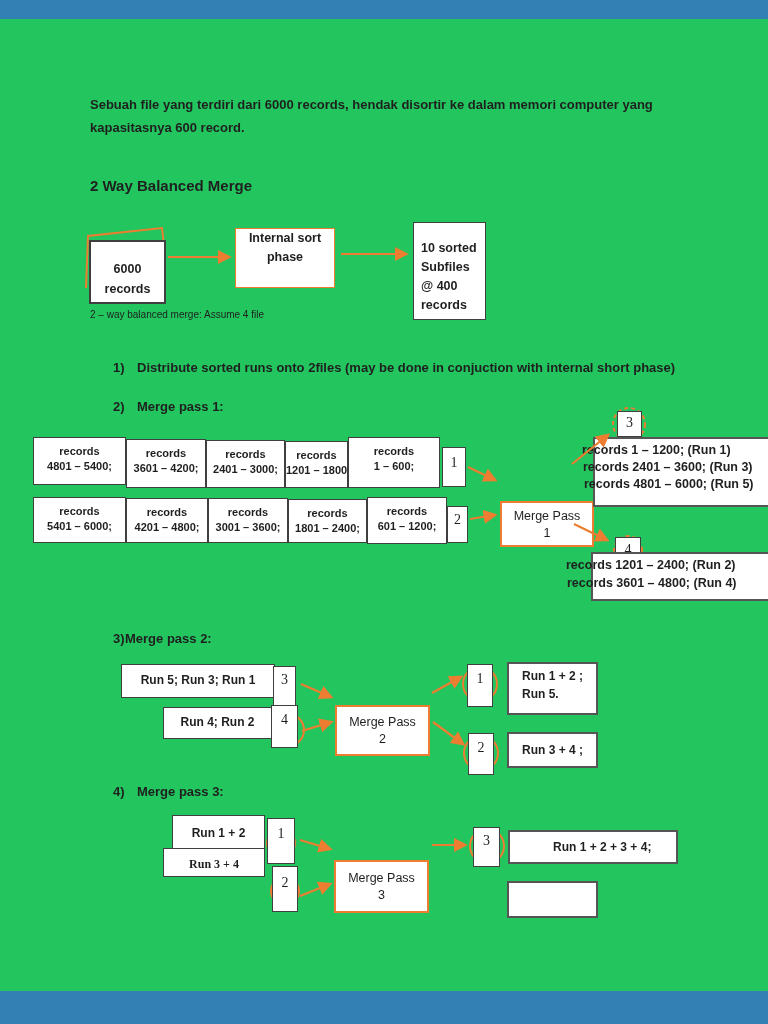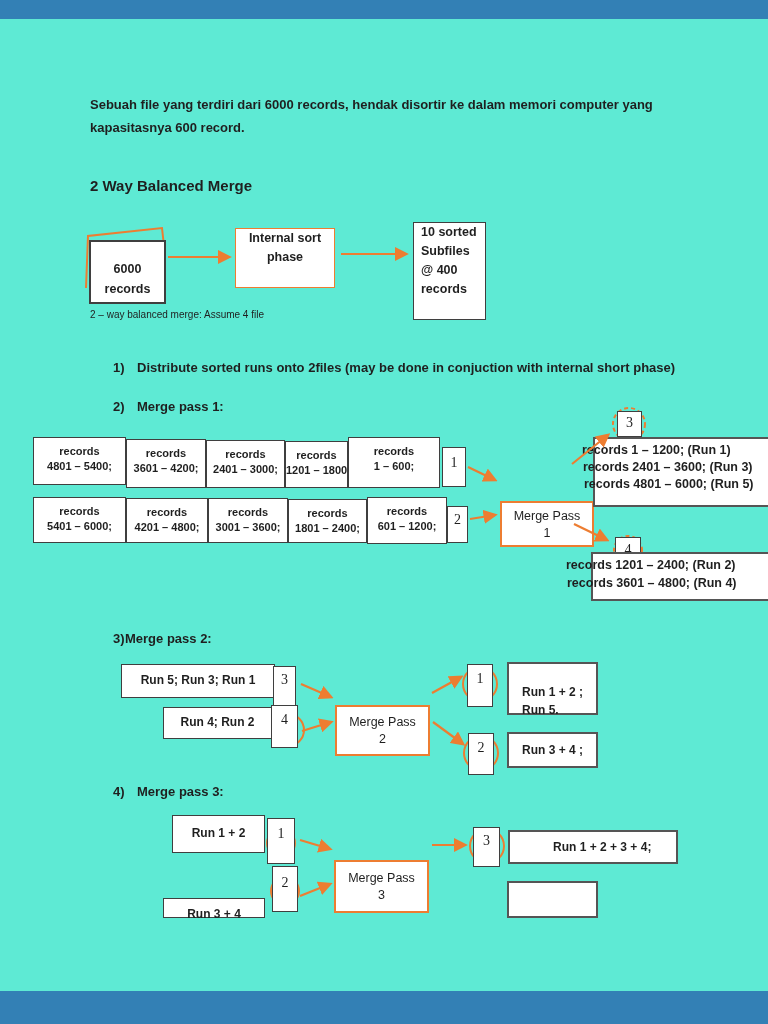--- a/index.html
+++ b/index.html
@@ -1,16 +1,16 @@
 <!DOCTYPE html>
 <html><head>
 <meta charset="utf-8">
 <style>
   html,body{margin:0;padding:0;background:#fff;}
-  #screen{position:relative;width:768px;height:1024px;overflow:hidden;background:#5eead4;
+  #screen{position:relative;width:768px;height:1024px;overflow:hidden;background:#22c55e;
           font-family:"Liberation Sans",sans-serif;color:#1f1f1f;}
   .bar{position:absolute;left:0;width:768px;background:#3380b5;}
   svg.layer{position:absolute;left:0;top:0;pointer-events:none;}
   .box{position:absolute;background:#ffffff;border:1.6px solid #3f3f3f;box-sizing:border-box;}
   .obox{border:2px solid #ED7D31;}
   .rbox{text-align:center;font-size:11px;font-weight:700;line-height:15px;padding-top:6px;white-space:nowrap;overflow:visible;}
   .tab{font-family:"Liberation Serif",serif;font-size:14px;text-align:center;padding-top:7px;}
   .mergebox{text-align:center;font-size:12.5px;font-weight:400;line-height:17px;padding-top:5px;margin-top:24px;}
   .t{position:absolute;white-space:nowrap;}
   .body-txt{font-size:13px;font-weight:600;line-height:23px;}
@@ -40,21 +40,21 @@
   <div class="t" style="left:90px;top:177px;font-size:15px;font-weight:700;">2 Way Balanced Merge</div>
 
   <div class="box lblbox" style="left:89px;top:240px;width:77px;height:64px;padding-top:17px;line-height:20px;font-size:12.5px;border-width:2px;">
     <div>6000</div>
     <div>records</div>
   </div>
   <div class="box obox lblbox" style="left:235px;top:228px;width:100px;height:60px;line-height:19px;font-size:12.5px;font-weight:600;border-width:1.5px;">
     <div>Internal sort</div>
     <div>phase</div>
   </div>
-  <div class="box" style="left:413px;top:222px;width:73px;height:98px;font-size:12.5px;font-weight:600;line-height:19px;padding:0 0 0 7px;">
+  <div class="box" style="left:413px;top:222px;width:73px;height:98px;font-size:12.5px;font-weight:600;line-height:19px;padding:16px 0 0 7px;">
     <div>10 sorted</div>
     <div>Subfiles</div>
     <div>@ 400</div>
     <div>records</div>
   </div>
   <div class="t" style="left:90px;top:309px;font-size:10px;font-weight:400;">2 – way balanced merge: Assume 4 file</div>
 
   <div class="t body-txt" style="left:113px;top:356px;">1)</div>
   <div class="t body-txt" style="left:137px;top:356px;">Distribute sorted runs onto 2files (may be done in conjuction with internal short phase)</div>
   <div class="t body-txt" style="left:113px;top:395px;">2)</div>
@@ -127,33 +127,33 @@
   <div class="box lblbox" style="left:121px;top:664px;width:154px;height:34px;line-height:30px;">Run 5; Run 3; Run 1</div>
   <div class="box tab" style="left:273px;top:666px;width:23px;height:42px;padding-top:5px;">3</div>
   <div class="box lblbox" style="left:163px;top:707px;width:109px;height:32px;line-height:28px;">Run 4; Run 2</div>
   <div class="box tab" style="left:271px;top:705px;width:27px;height:43px;padding-top:6px;">4</div>
   <div class="box obox mergebox" style="left:335px;top:681px;width:95px;height:51px;padding-top:7px;">
     <div>Merge Pass</div>
     <div>2</div>
   </div>
   <div class="box tab" style="left:467px;top:664px;width:26px;height:43px;padding-top:6px;">1</div>
   <div class="box" style="left:507px;top:662px;width:91px;height:53px;border-width:2px;border-color:#555;">
-    <div class="destxt" style="padding-top:20px;">
+    <div class="destxt" style="padding-top:4px;">
       <div>Run 1 + 2 ;</div>
       <div>Run 5.</div>
     </div>
   </div>
   <div class="box tab" style="left:468px;top:733px;width:26px;height:42px;padding-top:6px;">2</div>
   <div class="box" style="left:507px;top:732px;width:91px;height:36px;border-width:2px;border-color:#555;">
     <div class="destxt" style="padding-top:8px;">Run 3 + 4 ;</div>
   </div>
 
   <div class="box lblbox" style="left:172px;top:815px;width:93px;height:38px;line-height:34px;">Run 1 + 2</div>
   <div class="box tab" style="left:267px;top:818px;width:28px;height:46px;padding-top:7px;">1</div>
-  <div class="box lblbox" style="left:163px;top:898px;width:102px;height:20px;line-height:31px;">Run 3 + 4</div>
+  <div class="box lblbox" style="left:163px;top:848px;width:102px;height:29px;line-height:31px;font-family:Liberation Serif, serif;">Run 3 + 4</div>
   <div class="box tab" style="left:272px;top:866px;width:26px;height:46px;padding-top:8px;">2</div>
   <div class="box obox mergebox" style="left:334px;top:836px;width:95px;height:53px;padding-top:8px;">
     <div>Merge Pass</div>
     <div>3</div>
   </div>
   <div class="box tab" style="left:473px;top:827px;width:27px;height:40px;padding-top:5px;">3</div>
   <div class="box" style="left:508px;top:830px;width:170px;height:34px;border-width:2px;border-color:#555;">
     <div class="destxt" style="padding:7px 0 0 15px;margin-left:28px;">Run 1 + 2 + 3 + 4;</div>
   </div>
   <div class="box" style="left:507px;top:881px;width:91px;height:37px;border-width:2px;border-color:#555;"></div>

